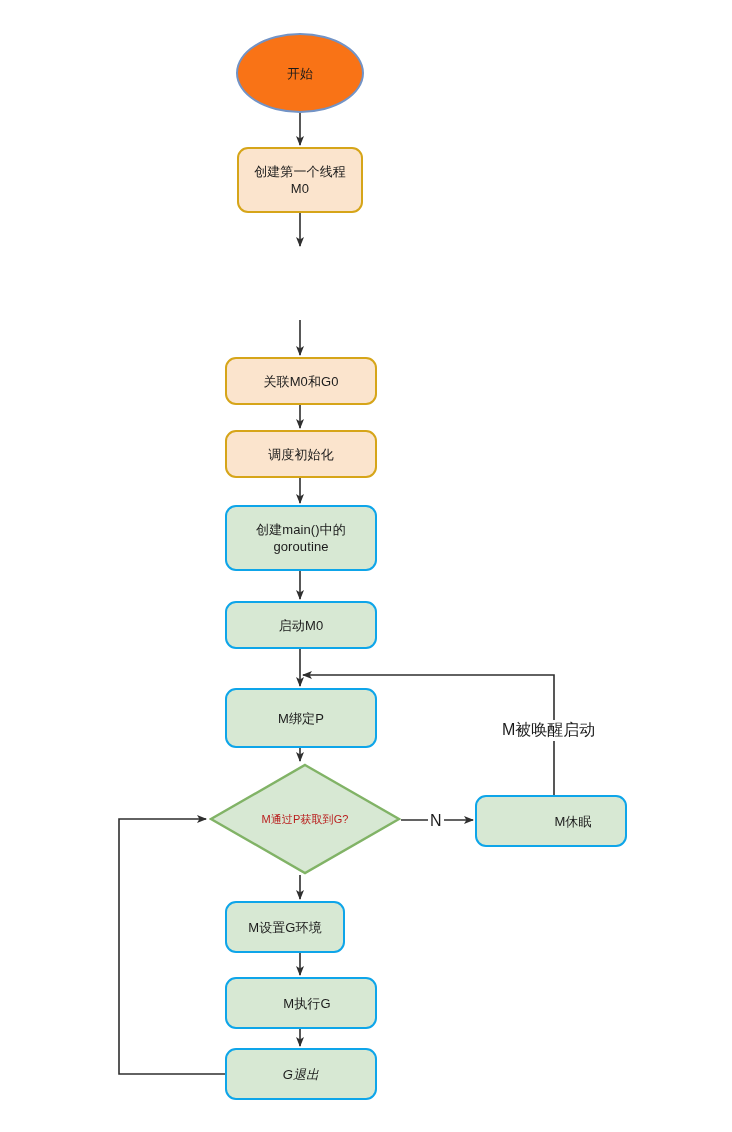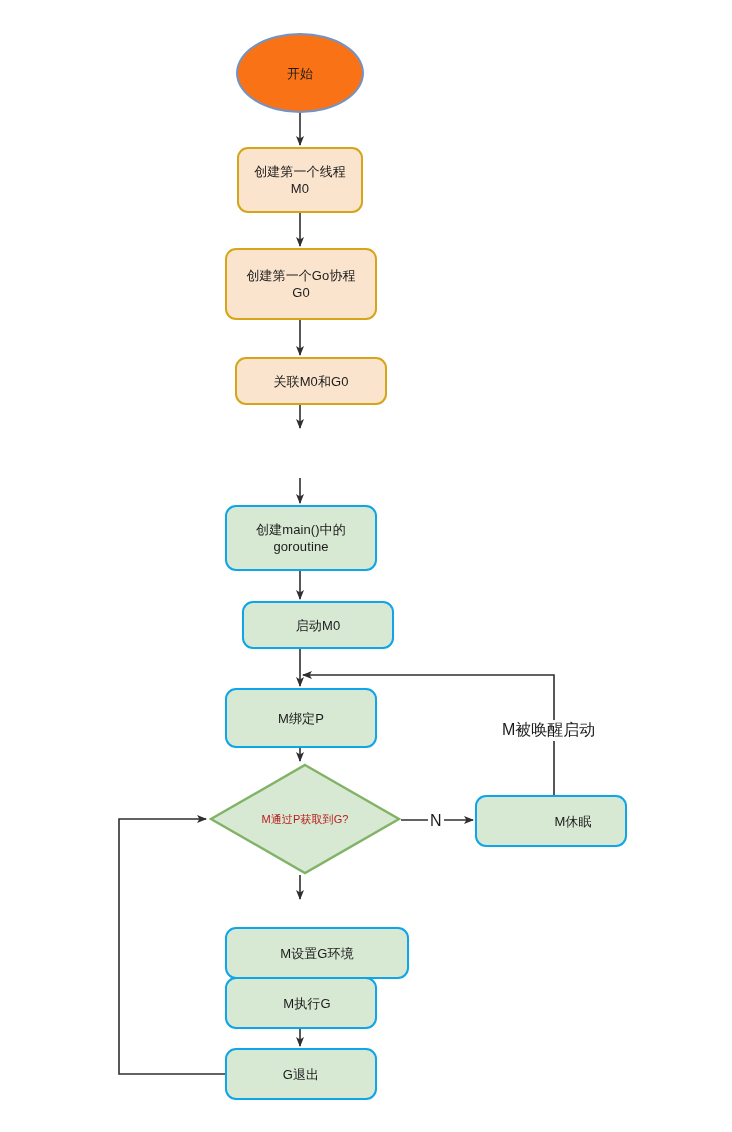--- a/index.html
+++ b/index.html
@@ -118,63 +118,62 @@
 
   <div class="node node-start" style="left:236px; top:33px; width:128px; height:80px;">
     <span>开始</span>
   </div>
 
   <div class="node node-orange" style="left:237px; top:147px; width:126px; height:66px;">
     <span>创建第一个线程
 M0</span>
   </div>
 
-  <div class="node node-orange" style="left:225px; top:248px; width:152px; height:72px;">
-    <span>创建第一个Go协程
-G0</span>
-  </div>
 
-  <div class="node node-orange" style="left:235px; top:357px; width:152px; height:48px;">
+  <div class="node node-orange" style="left:225px; top:357px; width:152px; height:48px;">
     <span>关联M0和G0</span>
   </div>
 
+  <div class="node node-orange" style="left:225px; top:430px; width:152px; height:48px;">
+    <span>调度初始化</span>
+  </div>
 
   <div class="node node-green" style="left:225px; top:505px; width:152px; height:66px;">
     <span>创建main()中的
 goroutine</span>
   </div>
 
-  <div class="node node-green" style="left:242px; top:601px; width:152px; height:48px;">
+  <div class="node node-green" style="left:225px; top:601px; width:152px; height:48px;">
     <span>启动M0</span>
   </div>
 
   <div class="node node-green" style="left:225px; top:688px; width:152px; height:60px;text-align:right;">
     <span>M绑定P</span>
   </div>
 
   <div class="node node-diamond" style="left:209px; top:763px; width:192px; height:112px;">
     <svg class="diamond-shape" viewBox="0 0 192 112" preserveAspectRatio="none">
       <polygon points="96,2 190,56 96,110 2,56" fill="#d7e8d3" stroke="#81b366" stroke-width="2.4"></polygon>
     </svg>
     <span class="diamond-label">M通过P获取到G?</span>
   </div>
 
   <div class="node node-green" style="left:475px; top:795px; width:152px; height:52px;padding-left:44px;">
     <span>M休眠</span>
   </div>
 
-  <div class="node node-green" style="left:225px; top:901px; width:184px; height:52px;margin-top:26px;">
+  <div class="node node-green" style="left:225px; top:901px; width:120px; height:52px;">
     <span>M设置G环境</span>
   </div>
 
   <div class="node node-green" style="left:225px; top:977px; width:152px; height:52px;padding-left:12px;">
     <span>M执行G</span>
   </div>
 
-  <div class="node node-green" style="left:225px; top:1048px; width:152px; height:52px;">
+  <div class="node node-green" style="left:225px; top:1048px; width:152px; height:52px;font-style:italic;">
     <span>G退出</span>
   </div>
 
   <div class="edge-label" style="left:428px; top:812px;">N</div>
 
   <div class="edge-label" style="left:500px; top:720px;">M被唤醒启动</div>
 
 </div>
 
 </body></html>

